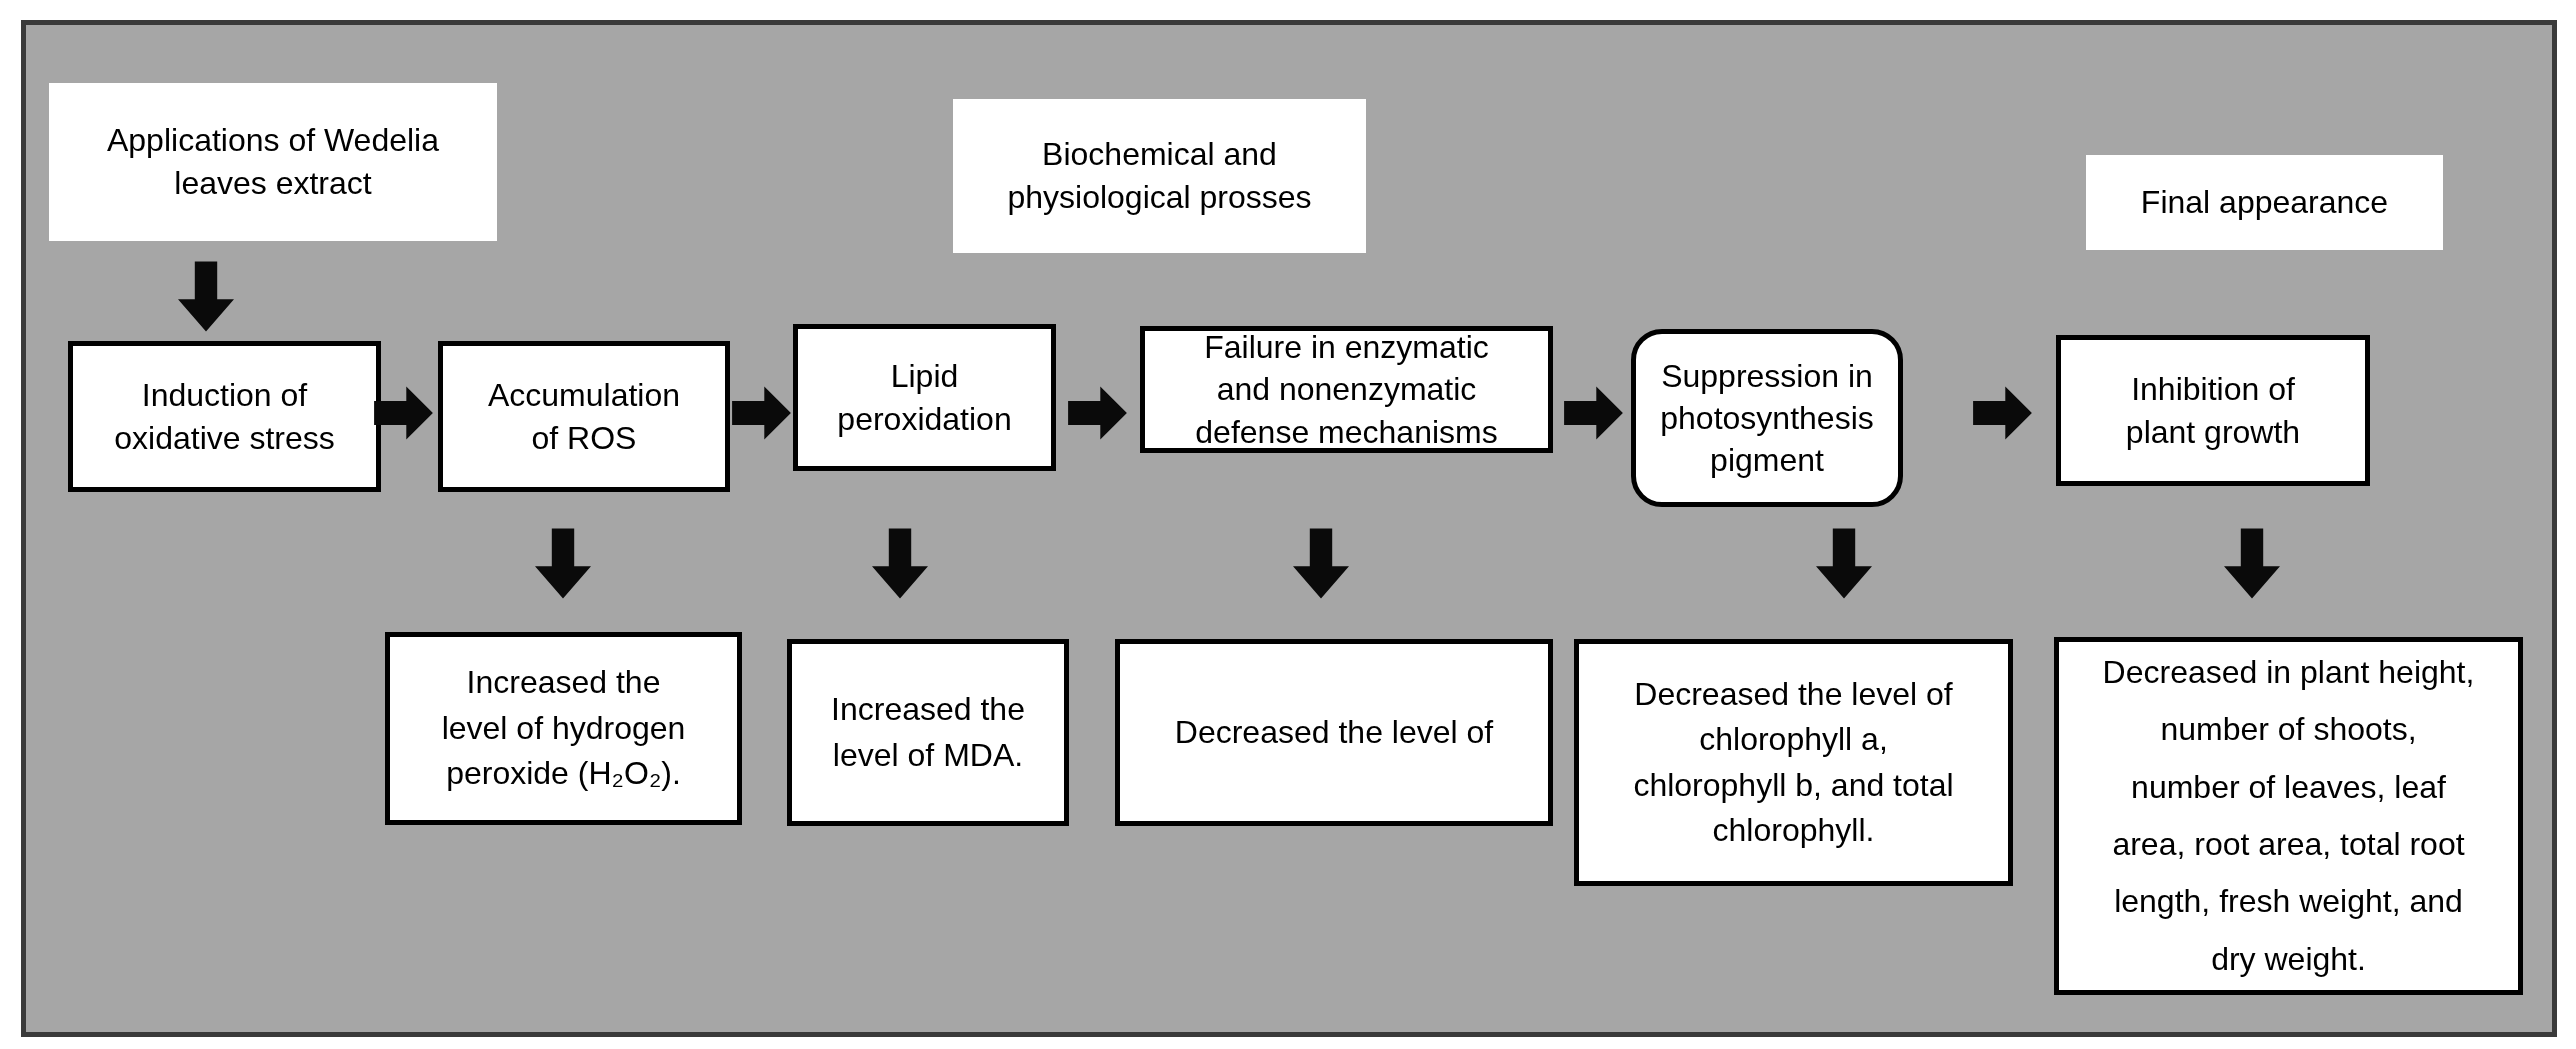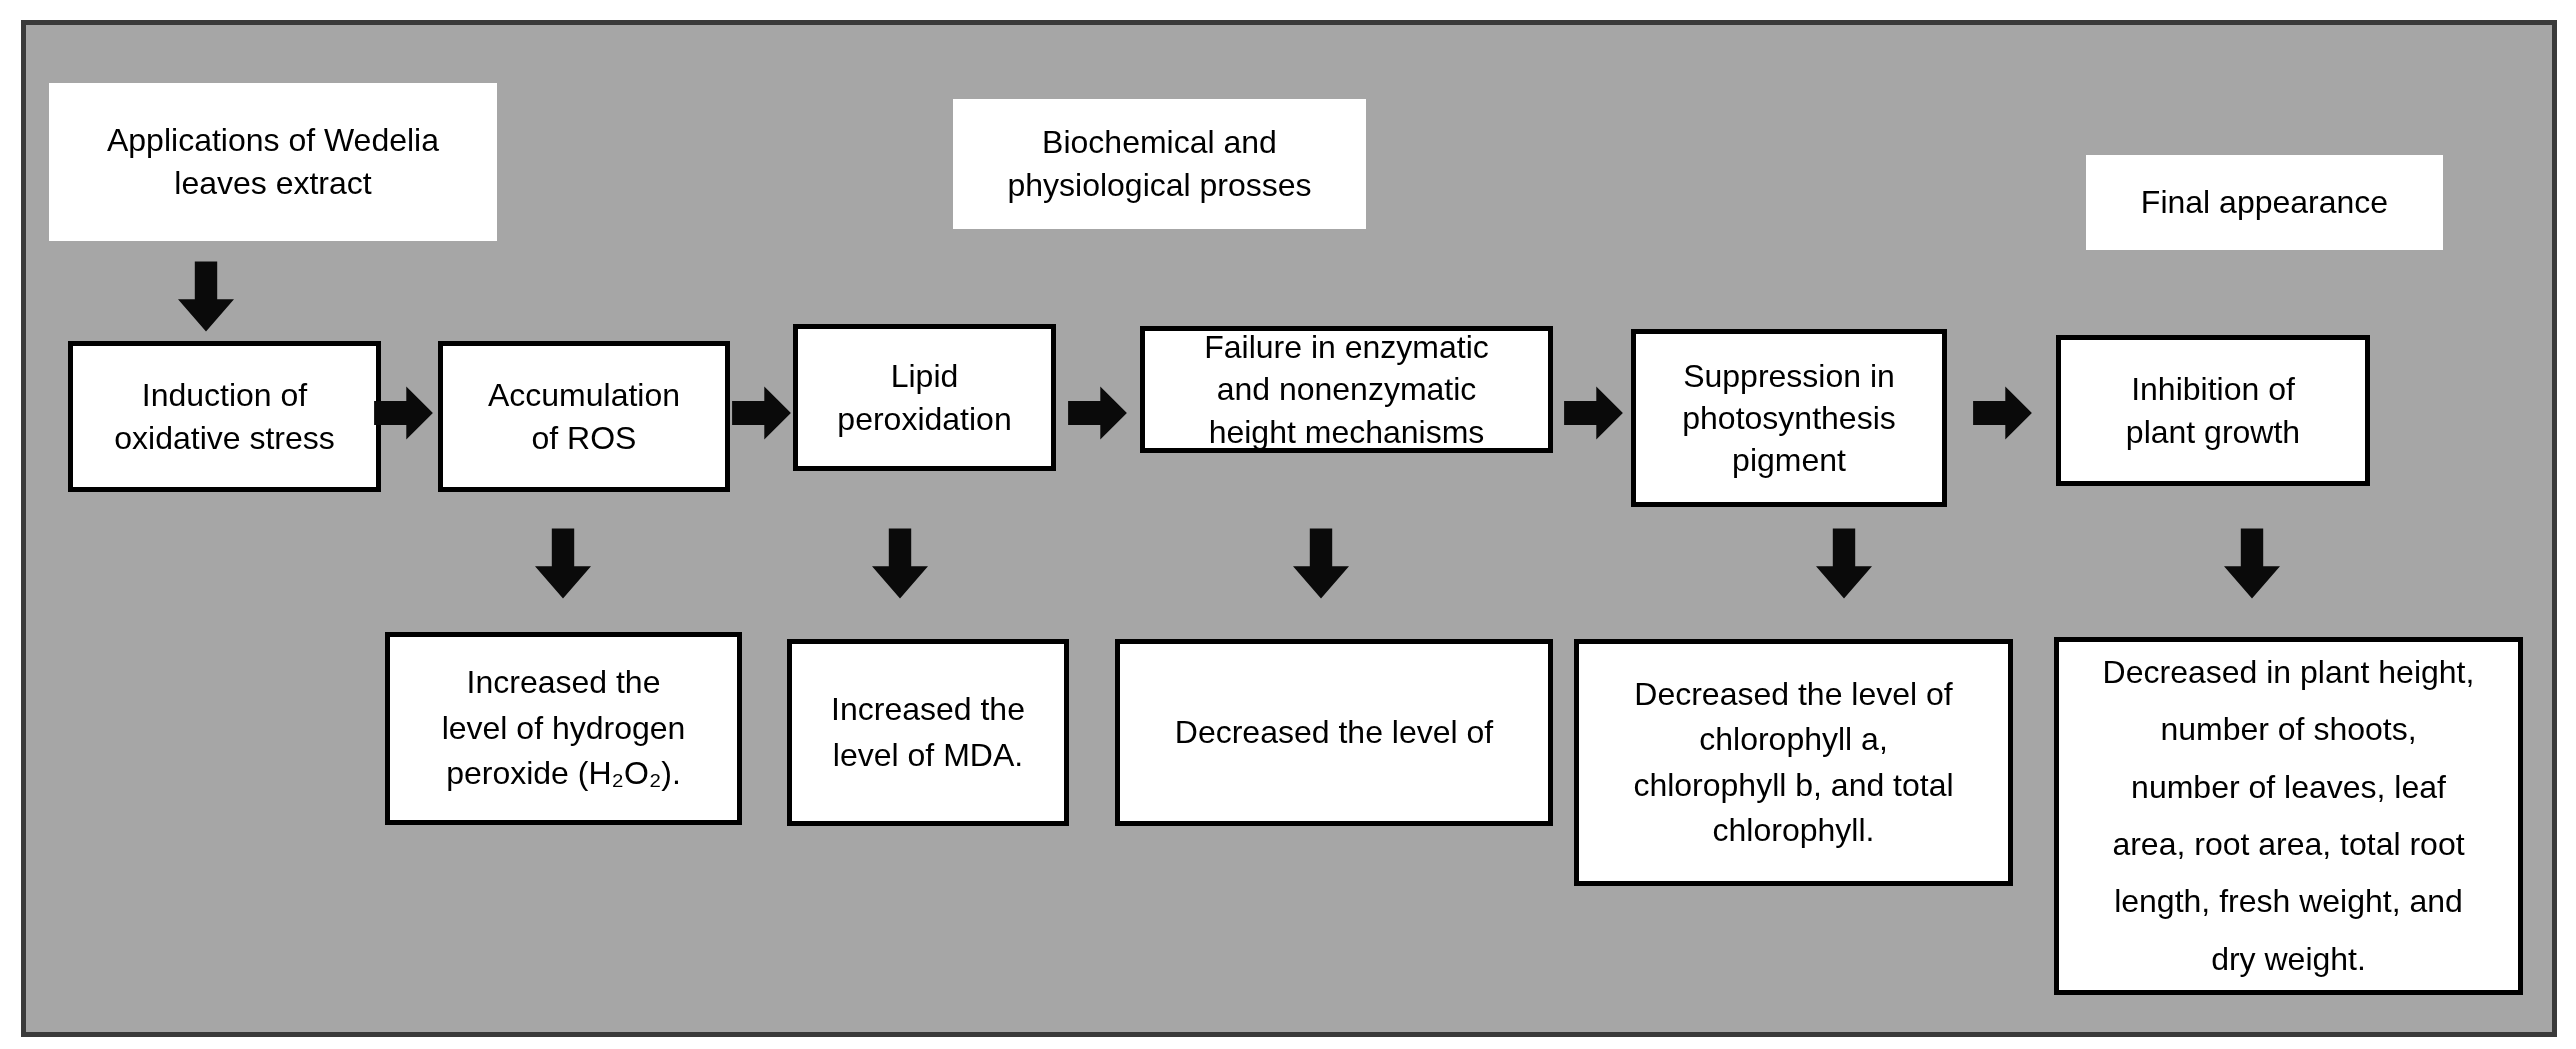--- a/index.html
+++ b/index.html
@@ -52,21 +52,21 @@
 <body>
 
 <div id="canvas">
   <div id="frame"></div>
 
   <div class="box plain label-text" style="left:49px; top:83px; width:448px; height:158px;">
     <span class="ln">Applications of Wedelia</span>
     <span class="ln">leaves extract</span>
   </div>
 
-  <div class="box plain label-text" style="left:953px; top:99px; width:413px; height:130px;">
+  <div class="box plain label-text" style="left:953px; top:99px; width:413px; height:154px;">
     <span class="ln">Biochemical and</span>
     <span class="ln">physiological prosses</span>
   </div>
 
   <div class="box plain label-text" style="left:2086px; top:155px; width:357px; height:95px;">
     <span class="ln">Final appearance</span>
   </div>
 
   <div class="box bordered proc-text" style="left:68px; top:341px; width:313px; height:151px;">
     <span class="ln">Induction of</span>
@@ -79,24 +79,24 @@
   </div>
 
   <div class="box bordered proc-text" style="left:793px; top:324px; width:263px; height:147px;">
     <span class="ln">Lipid</span>
     <span class="ln">peroxidation</span>
   </div>
 
   <div class="box bordered proc-text" style="left:1140px; top:326px; width:413px; height:127px;">
     <span class="ln">Failure in enzymatic</span>
     <span class="ln">and nonenzymatic</span>
-    <span class="ln">height mechanisms</span>
+    <span class="ln">defense mechanisms</span>
   </div>
 
-  <div class="box bordered proc-text" style="left:1631px; top:329px; width:316px; height:178px;">
+  <div class="box bordered proc-text" style="left:1631px; top:329px; width:272px; height:178px;border-radius:31px;">
     <span class="ln">Suppression in</span>
     <span class="ln">photosynthesis</span>
     <span class="ln">pigment</span>
   </div>
 
   <div class="box bordered proc-text" style="left:2056px; top:335px; width:314px; height:151px;">
     <span class="ln">Inhibition of</span>
     <span class="ln">plant growth</span>
   </div>
 

